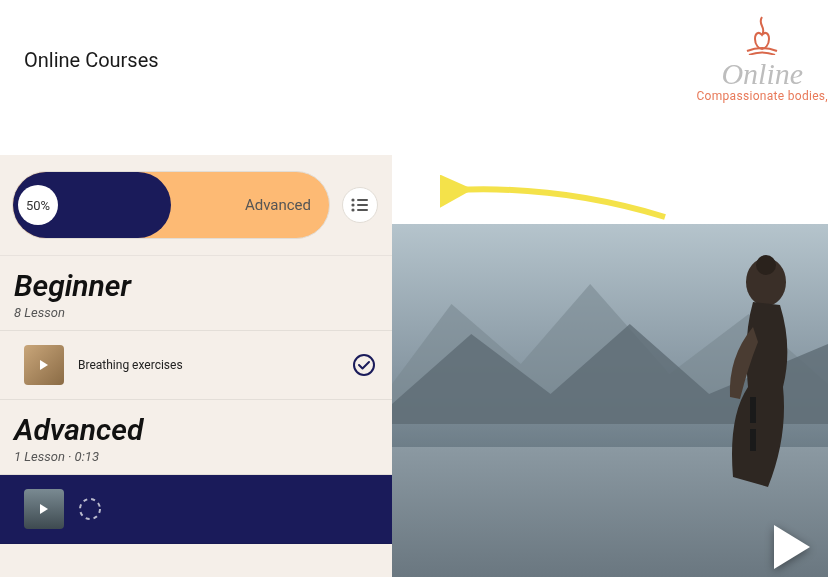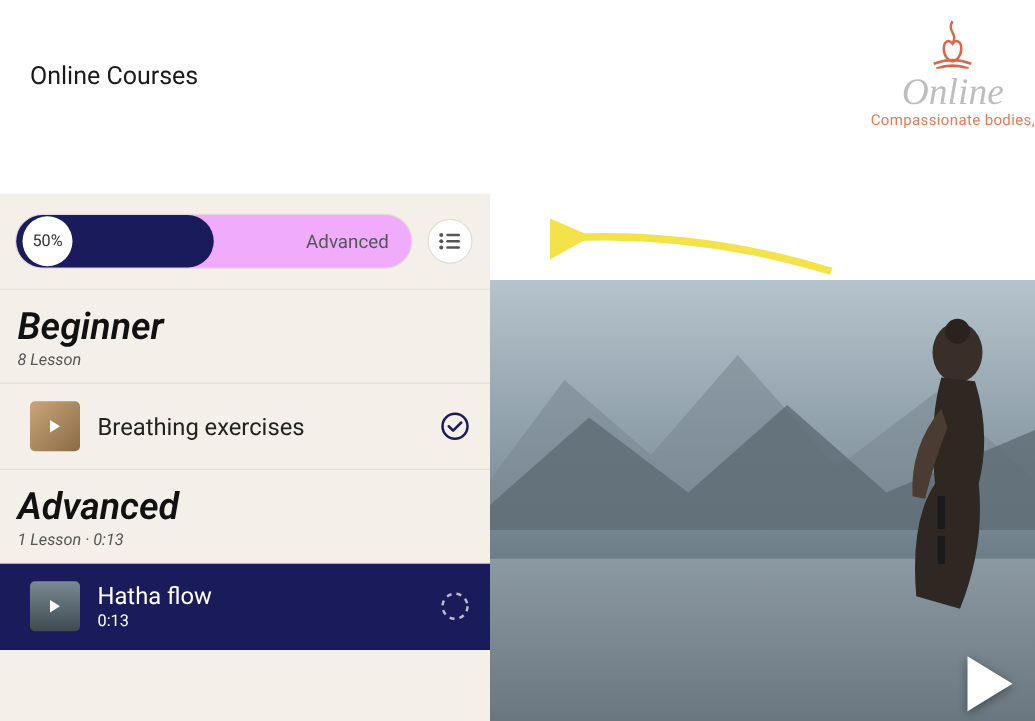--- a/index.html
+++ b/index.html
@@ -8,38 +8,38 @@
 .header { padding: 48px 24px 20px 24px; display: flex; justify-content: space-between; align-items: flex-end; }
 .header-title { font-size: 20px; color: #1a1a1a; }
 .logo-wrap { position: absolute; right: 0; top: 15px; text-align: center; }
 .logo-wrap svg { display: block; margin: 0 auto 4px auto; }
 .logo-text { font-family: Georgia, serif; font-size: 30px; color: #bdbdbd; font-style: italic; line-height: 1; }
 .logo-sub { font-size: 12px; color: #e87a5a; letter-spacing: 0.3px; }
 
 .content { display: flex; position: absolute; left: 0; right: 0; top: 155px; bottom: 0; }
 .sidebar { width: 392px; background: #f5efe9; display: flex; flex-direction: column; }
 .progress-row { display: flex; align-items: center; padding: 16px 12px; gap: 12px; border-bottom: 1px solid rgba(0,0,0,0.05); }
-.progress-pill { flex: 1; height: 44px; background: #f0abfc; border: 1px solid #e2ddd6; border-radius: 999px; position: relative; display: flex; align-items: center; }
+.progress-pill { flex: 1; height: 68px; background: #fdba74; border: 1px solid #e2ddd6; border-radius: 999px; position: relative; display: flex; align-items: center; }
 .progress-fill { position: absolute; left: 0; top: 0; bottom: 0; width: 50%; background: #1a1b5a; border-radius: 999px; }
 .progress-pct { position: relative; z-index: 2; width: 40px; height: 40px; margin-left: 5px; background: #fff; border-radius: 50%; display: flex; align-items: center; justify-content: center; font-size: 13px; color: #333; }
 .progress-label { margin-left: auto; margin-right: 18px; font-size: 15px; color: #555; position: relative; z-index: 2; }
 .toggle-btn { width: 36px; height: 36px; border-radius: 50%; background: #fff; border: 1px solid #e2ddd6; display: flex; align-items: center; justify-content: center; flex-shrink: 0; color: #555; margin-right: 2px; }
 
 .section-header { padding: 12px 14px 10px 14px; border-bottom: 1px solid rgba(0,0,0,0.07); font-style: italic; }
 .section-title { font-size: 30px; font-weight: 600; color: #111; }
 .section-meta { font-size: 13px; color: #555; margin-top: 2px; }
 
 .lesson { display: flex; align-items: center; gap: 14px; padding: 14px 16px 14px 24px; border-bottom: 1px solid rgba(0,0,0,0.07); }
 .lesson.active { background: #1a1b5a; color: #fff; }
 .lesson.active .lesson-title, .lesson.active .lesson-dur { color: #fff; }
 .thumb { width: 40px; height: 40px; border-radius: 4px; background: linear-gradient(135deg,#c9a67a,#8a6b45); position: relative; display: flex; align-items: center; justify-content: center; flex-shrink: 0; }
 .thumb.active-thumb { background: linear-gradient(180deg,#7a8a92,#3e4a50); }
 .thumb-play { width: 0; height: 0; border-left: 8px solid #fff; border-top: 5px solid transparent; border-bottom: 5px solid transparent; }
 .lesson-body { flex: 1; display: flex; flex-direction: column; }
-.lesson-title { font-size: 19px; color: #222; }
+.lesson-title { font-size: 12px; color: #222; }
 .lesson-dur { font-size: 13px; color: rgba(255,255,255,0.85); margin-top: 2px; }
 .status-icon { width: 24px; height: 24px; flex-shrink: 0; }
 
 .video-area { flex: 1; position: relative; background: linear-gradient(180deg,#b5c4cc 0%, #8a9aa5 40%, #5f6f79 75%, #3e4a50 100%); overflow: hidden; margin-top: 69px; }
 .mountains { position: absolute; top: 20px; left: 0; right: 0; height: 180px; }
 .mountains svg { width: 100%; height: 100%; }
 .water { position: absolute; bottom: 0; left: 0; right: 0; height: 130px; background: linear-gradient(180deg,#8b99a2,#6a7780); }
 .person { position: absolute; right: 10px; bottom: 50px; width: 160px; height: 280px; }
 .big-play { position: absolute; right: 18px; bottom: 8px; width: 0; height: 0; border-left: 36px solid #fff; border-top: 22px solid transparent; border-bottom: 22px solid transparent; filter: drop-shadow(0 2px 4px rgba(0,0,0,0.4)); }
 
@@ -103,24 +103,20 @@
 
     <div class="section-header">
       <div class="section-title">Advanced</div>
       <div class="section-meta">1 Lesson · 0:13</div>
     </div>
 
     <div class="lesson active">
       <div class="thumb active-thumb">
           <div class="thumb-play"></div>
         </div>
-      <div class="lesson-body">
-        <div class="lesson-title">Hatha flow</div>
-        <div class="lesson-dur">0:13</div>
-      </div>
       <svg class="status-icon" viewBox="0 0 24 24">
         <circle cx="12" cy="12" r="10" fill="none" stroke="rgba(255,255,255,0.7)" stroke-width="2" stroke-dasharray="4 4"></circle>
       </svg>
     </div>
 
   </div>
 
   <div class="video-area">
     <div class="mountains">
       <svg viewBox="0 0 440 180" preserveAspectRatio="none">

